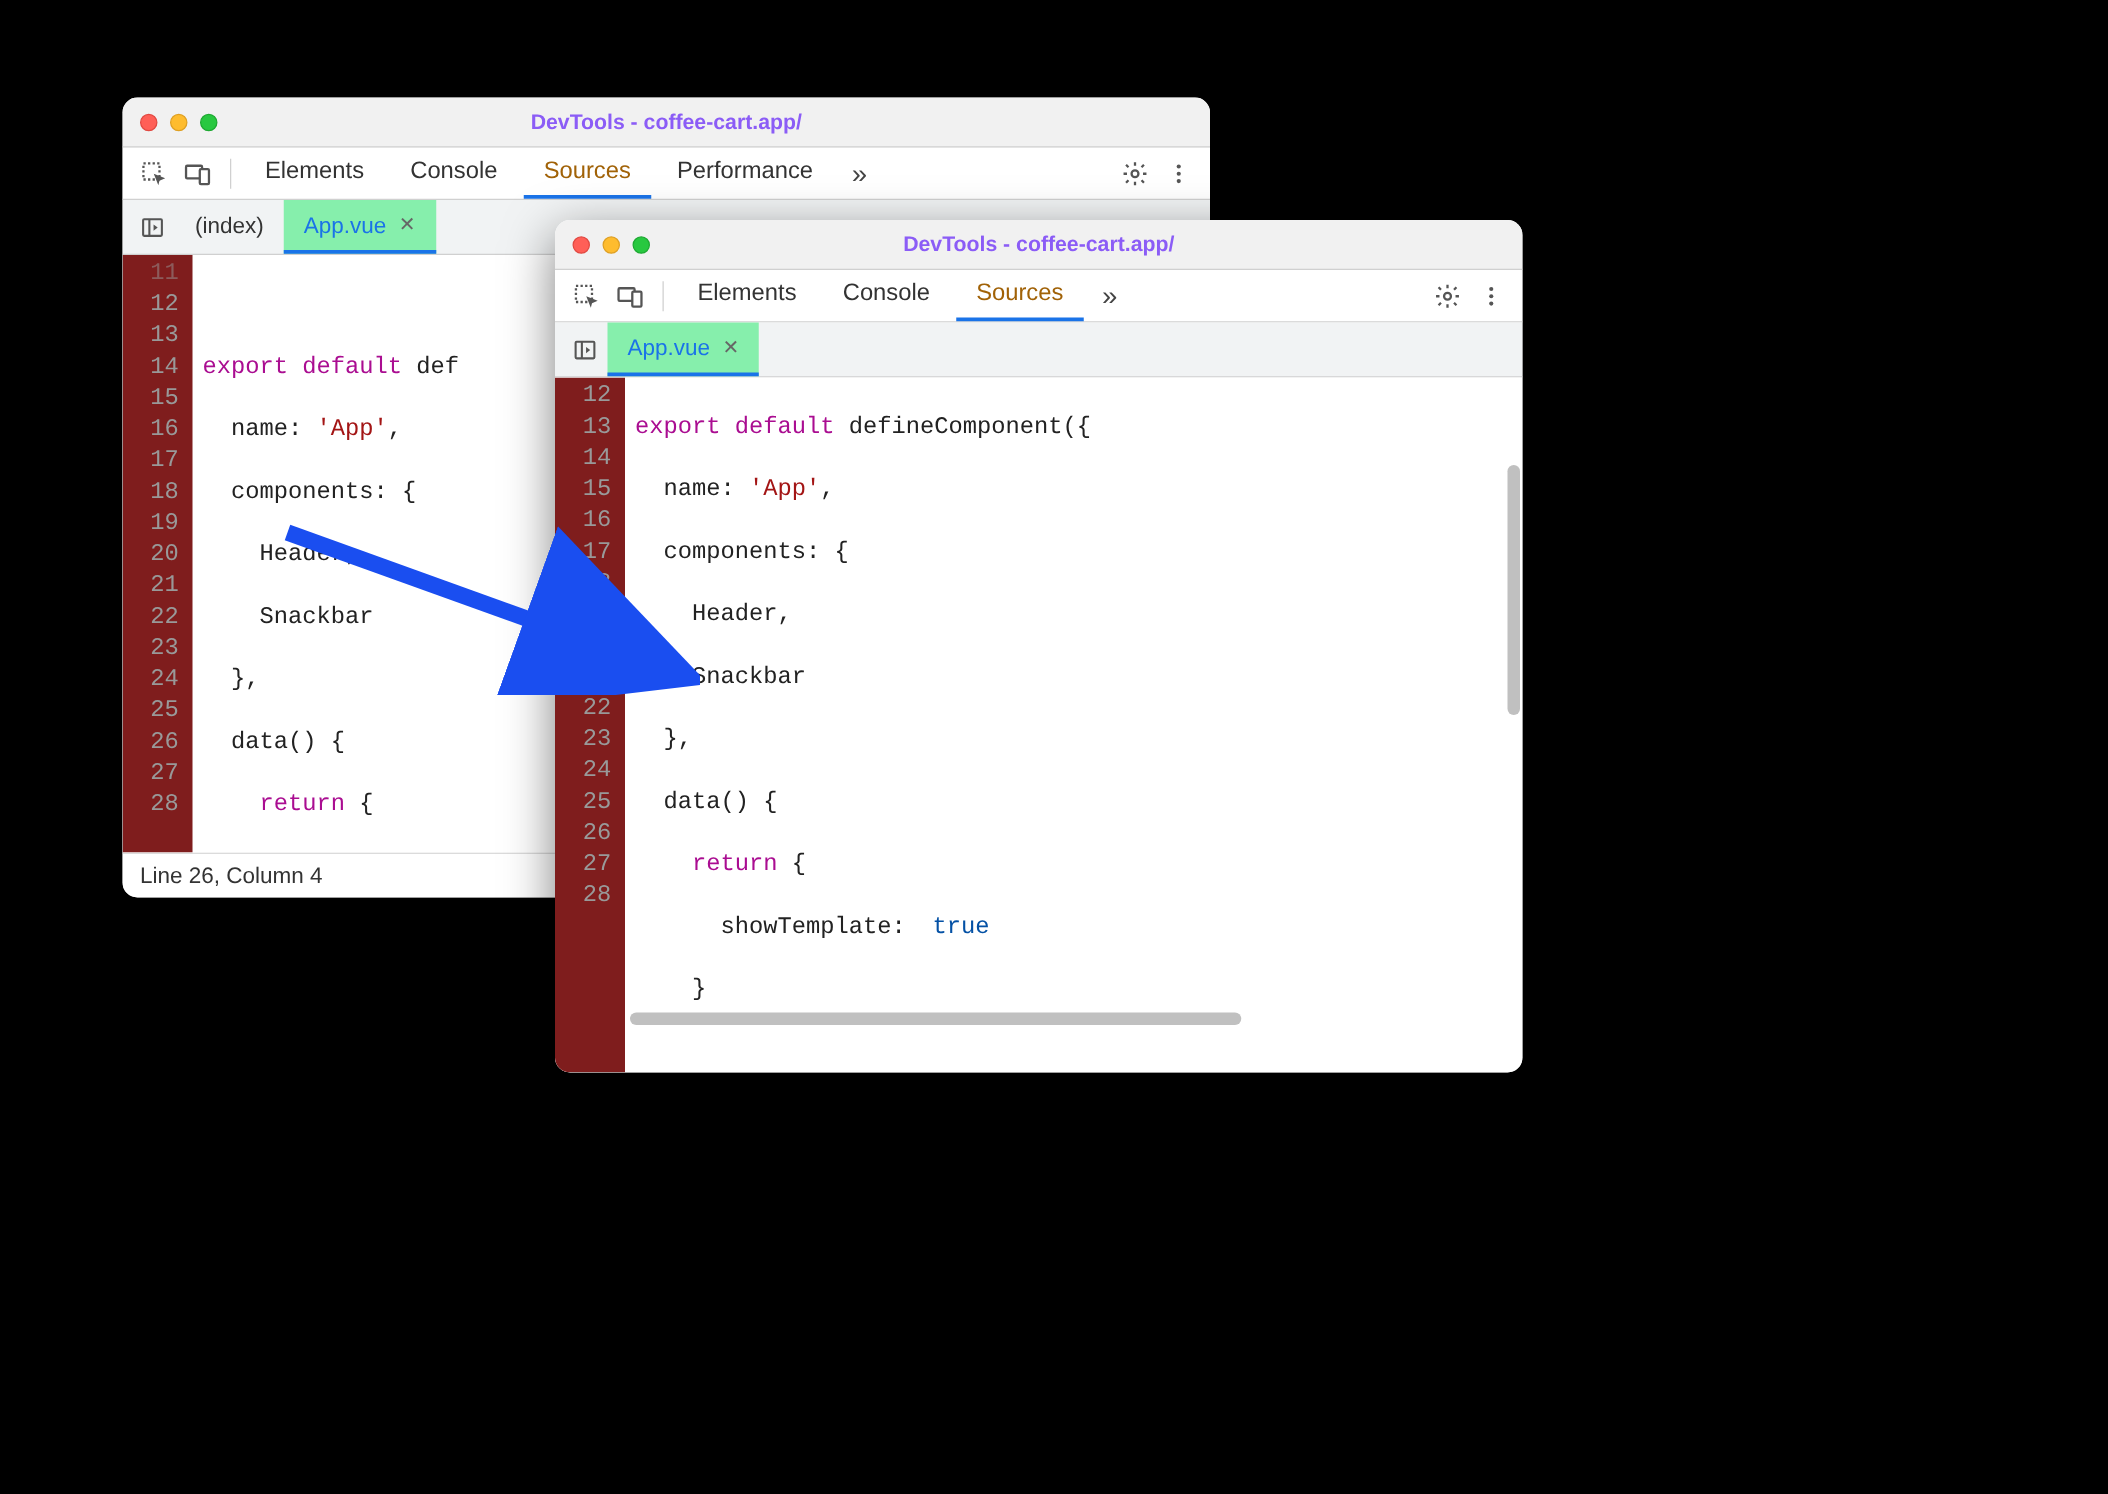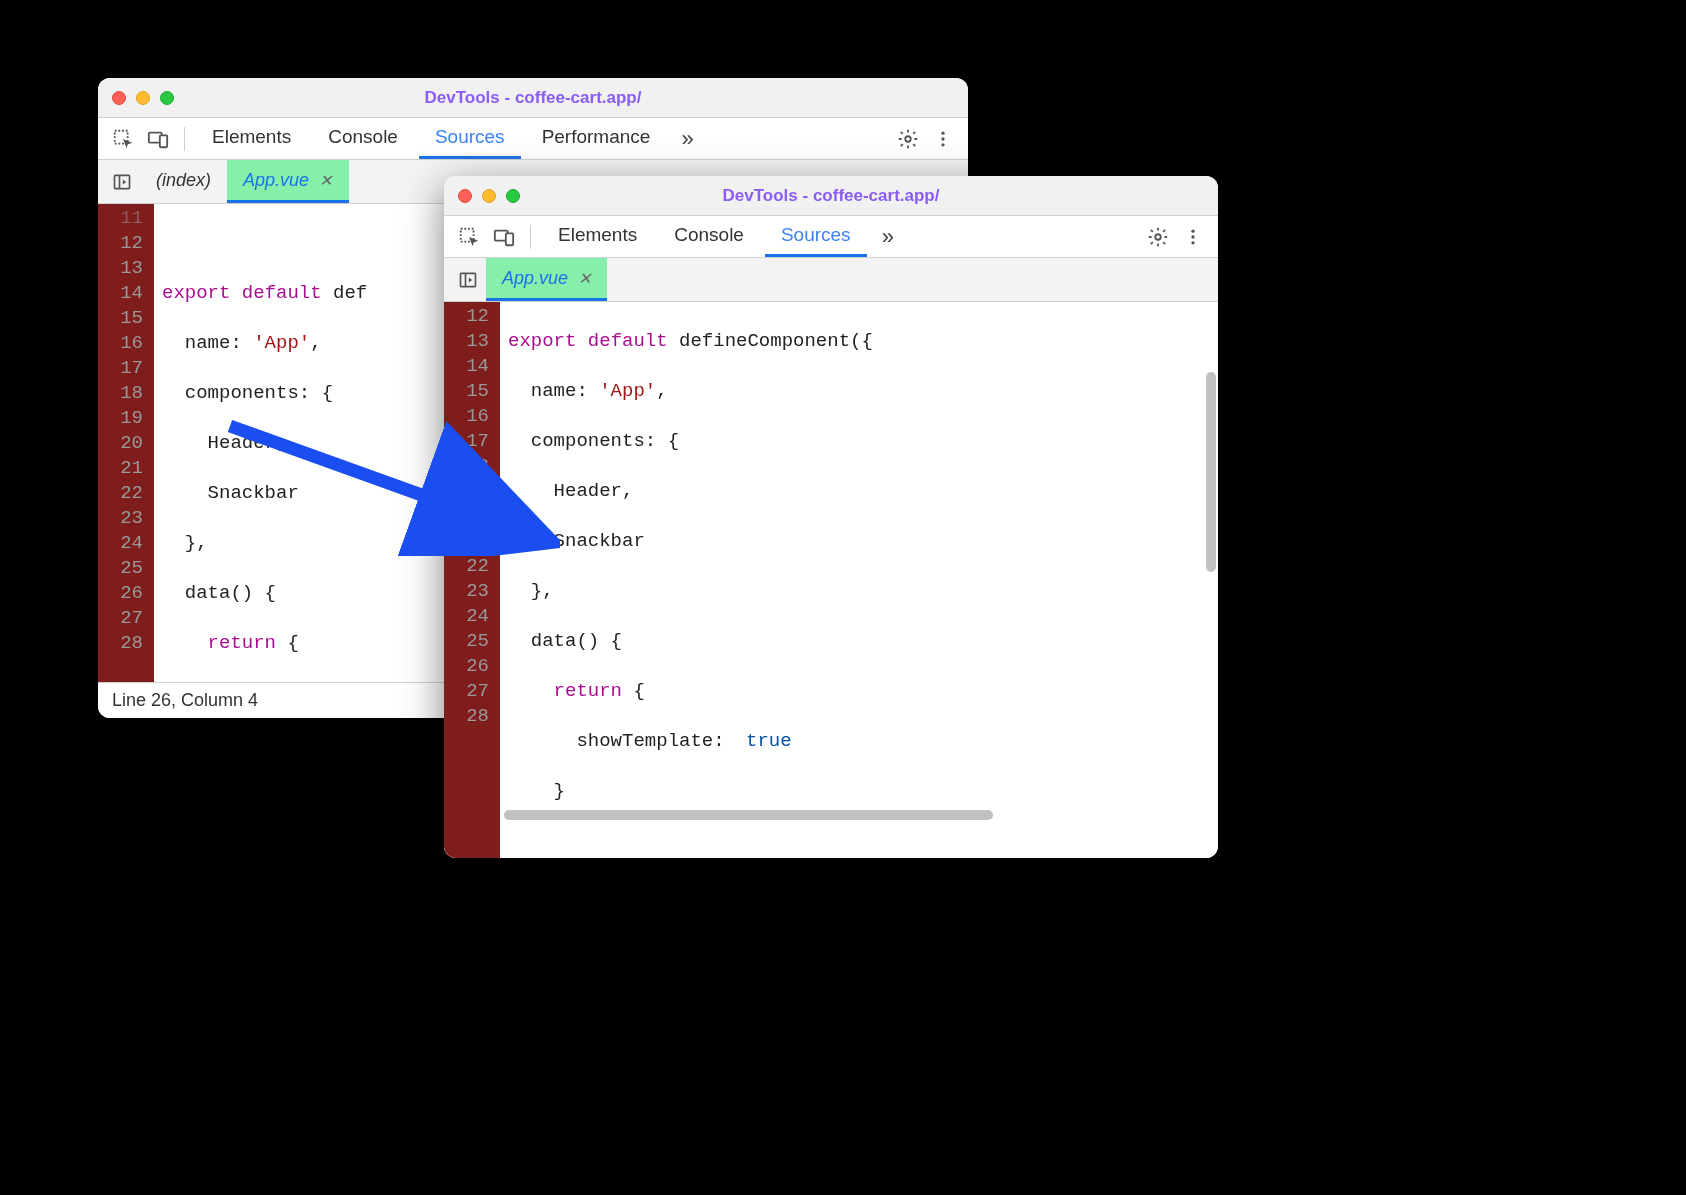--- a/index.html
+++ b/index.html
@@ -55,21 +55,21 @@
   .panel-tab {
     padding: 0 16px;
     height: 100%;
     display: flex;
     align-items: center;
     font-size: 19px;
     color: #333;
     cursor: pointer;
     border-bottom: 3px solid transparent;
   }
-  .panel-tab.active { color: #3b82f6; border-bottom-color: #1a73e8; }
+  .panel-tab.active { color: #a16207; border-bottom-color: #1a73e8; }
   .panel-tabs .tab-spacer { flex: 1; }
   .more-tabs { font-size: 22px; color: #444; padding: 0 10px; cursor: pointer; }
   
   .file-tabs {
     height: 44px;
     background: #f1f3f4;
     display: flex;
     align-items: stretch;
     border-bottom: 1px solid #d0d0d0;
     padding-left: 6px;
@@ -78,21 +78,20 @@
     width: 36px; display:flex; align-items:center; justify-content:center;
     color: #555; cursor:pointer;
   }
   .file-tab {
     display: flex; align-items: center; gap: 10px;
     padding: 0 16px;
     font-size: 18px;
     color: #333;
     cursor: pointer;
     border-bottom: 3px solid transparent;
-    font-style: italic;
   }
   .file-tab.active { color: #1a73e8; border-bottom-color: #1a73e8; background:#86efac; }
   .file-tab .close-x { font-size: 16px; color: #666; cursor: pointer; }
 
   .editor {
     flex: 1;
     display: flex;
     overflow: hidden;
     background: #fff;
     font-family: Menlo, Monaco, "Courier New", monospace;

